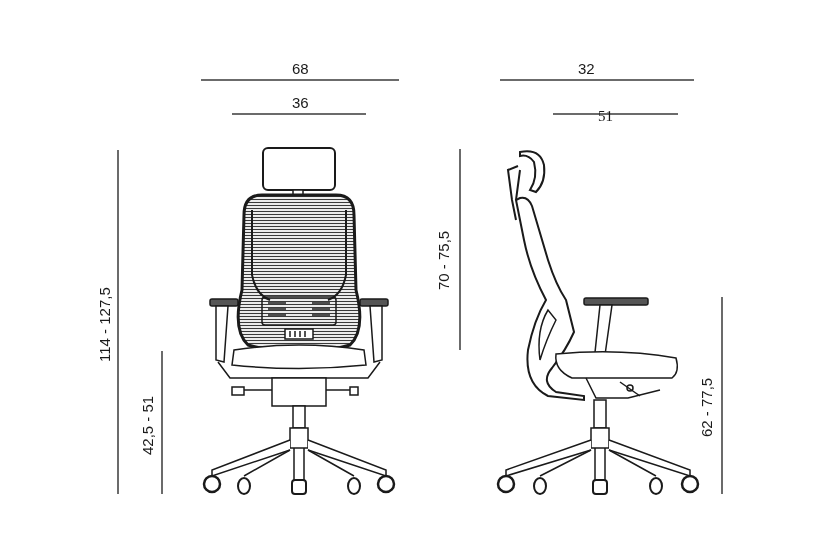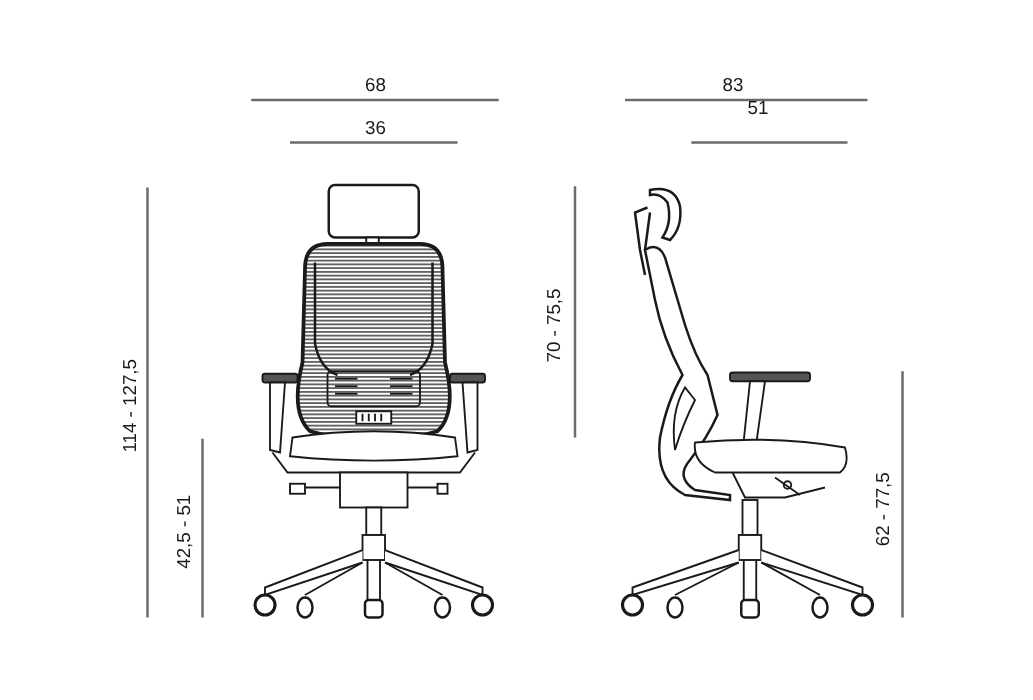--- a/index.html
+++ b/index.html
@@ -19,23 +19,23 @@
 <div class="dim-label" style="left:292px; top:61px;">68</div>
 <div class="dim-line h-line" style="left:232px; top:113px; width:134px;"></div>
 <div class="dim-label" style="left:292px; top:95px;">36</div>
 
 <div class="dim-line v-line" style="left:117px; top:150px; height:344px;"></div>
 <div class="dim-label v-label" style="left:97px; top:362px;">114 - 127,5</div>
 <div class="dim-line v-line" style="left:161px; top:351px; height:143px;"></div>
 <div class="dim-label v-label" style="left:140px; top:455px;">42,5 - 51</div>
 
 <div class="dim-line h-line" style="left:500px; top:79px; width:194px;"></div>
-<div class="dim-label" style="left:578px; top:61px;">83</div>
+<div class="dim-label" style="left:578px; top:61px;">32</div>
 <div class="dim-line h-line" style="left:553px; top:113px; width:125px;"></div>
-<div class="dim-label" style="left:598px; top:79px;">51</div>
+<div class="dim-label" style="left:598px; top:109px;font-family:Liberation Serif, serif;">51</div>
 
 <div class="dim-line v-line" style="left:459px; top:149px; height:201px;"></div>
 <div class="dim-label v-label" style="left:436px; top:290px;">70 - 75,5</div>
 <div class="dim-line v-line" style="left:721px; top:297px; height:197px;"></div>
 <div class="dim-label v-label" style="left:699px; top:437px;">62 - 77,5</div>
 
 <svg class="drawing" width="826" height="560" viewBox="0 0 826 560">
   <defs>
     <pattern id="mesh" width="4" height="3" patternUnits="userSpaceOnUse">
       <rect width="4" height="3" fill="#ffffff"></rect>

